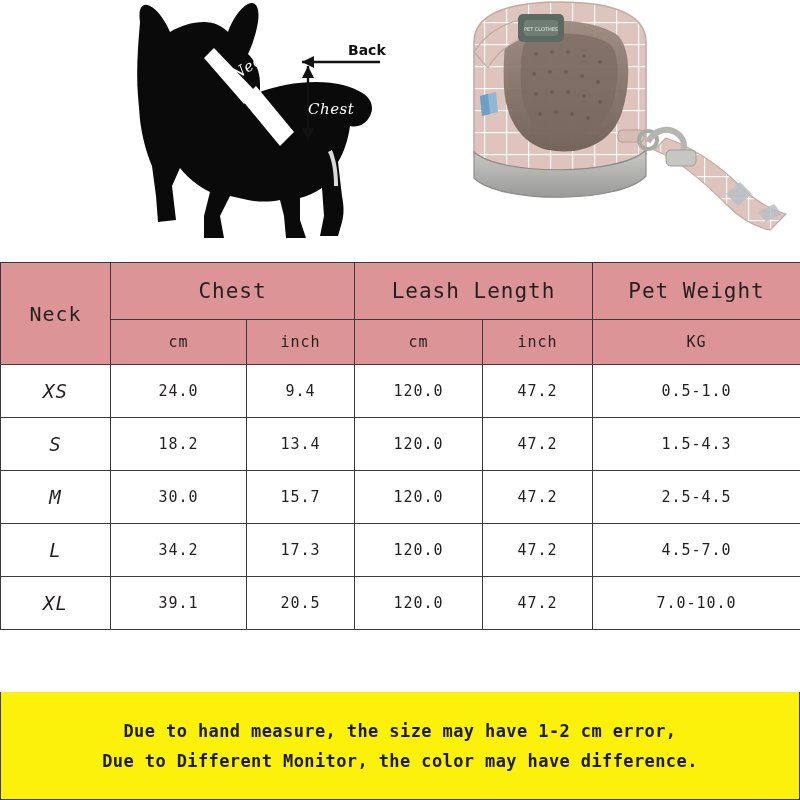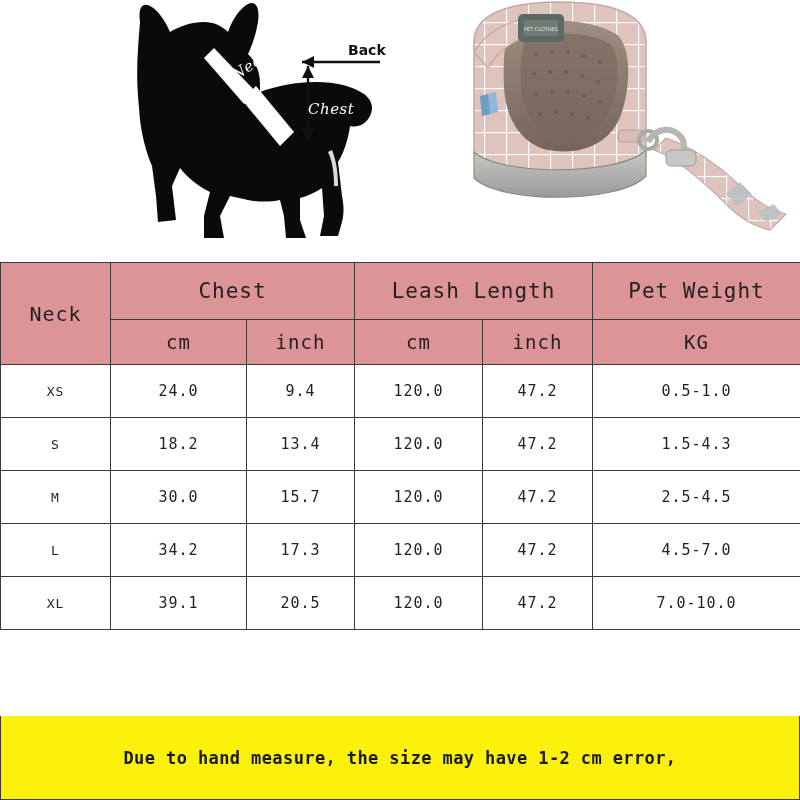--- a/index.html
+++ b/index.html
@@ -100,45 +100,46 @@
   .hdr {
     background: #dd9497;
   }
   .hdr-top td {
     height: 54px;
     font-size: 21px;
     letter-spacing: 1px;
   }
   .hdr-sub td {
     height: 42px;
-    font-size: 19px;
+    font-size: 15px;
     letter-spacing: 1px;
   }
   td.size-cell {
     background: #dd9497;
     font-size: 20px;
     letter-spacing: 1px;
   }
   tbody.body-rows td {
     height: 50px;
     font-size: 15px;
     background: #ffffff;
     letter-spacing: 1px;
   }
   tbody.body-rows td.first-col {
-    font-size: 13px;
+    font-size: 19px;
+    font-style: italic;
   }
 
   
   .note {
     position: absolute;
     left: 0;
     bottom: 0;
     width: 800px;
-    height: 84px;
+    height: 108px;
     background: #fbf10a;
     box-sizing: border-box;
     border: 1px solid #3a3a3a;
     border-top: none;
     display: flex;
     flex-direction: column;
     align-items: center;
     justify-content: center;
     gap: 10px;
   }
@@ -365,15 +366,16 @@
           <td>120.0</td>
           <td>47.2</td>
           <td>7.0-10.0</td>
         </tr>
       </tbody>
     </table>
   </div>
 
   <div class="note">
     <div class="note-line">Due to hand measure, the size may have 1-2 cm error,</div>
+    <div class="note-line">Due to Different Monitor, the color may have difference.</div>
   </div>
 
 </div>
 
 </body></html>

